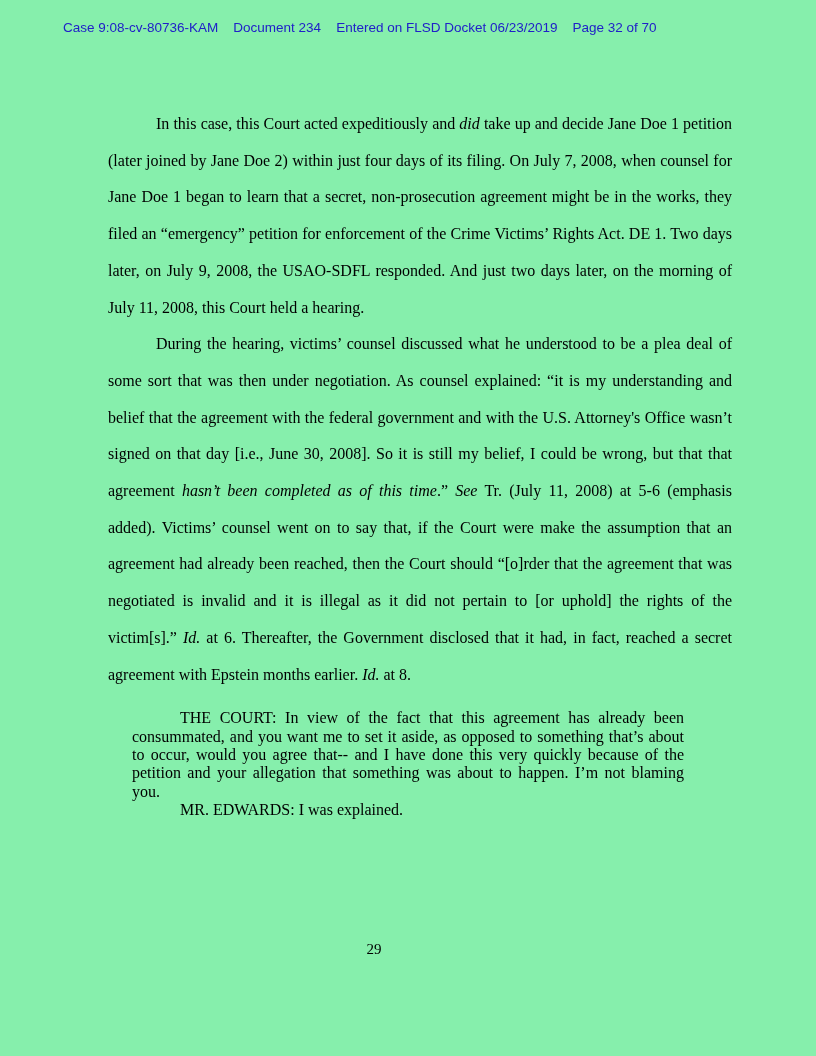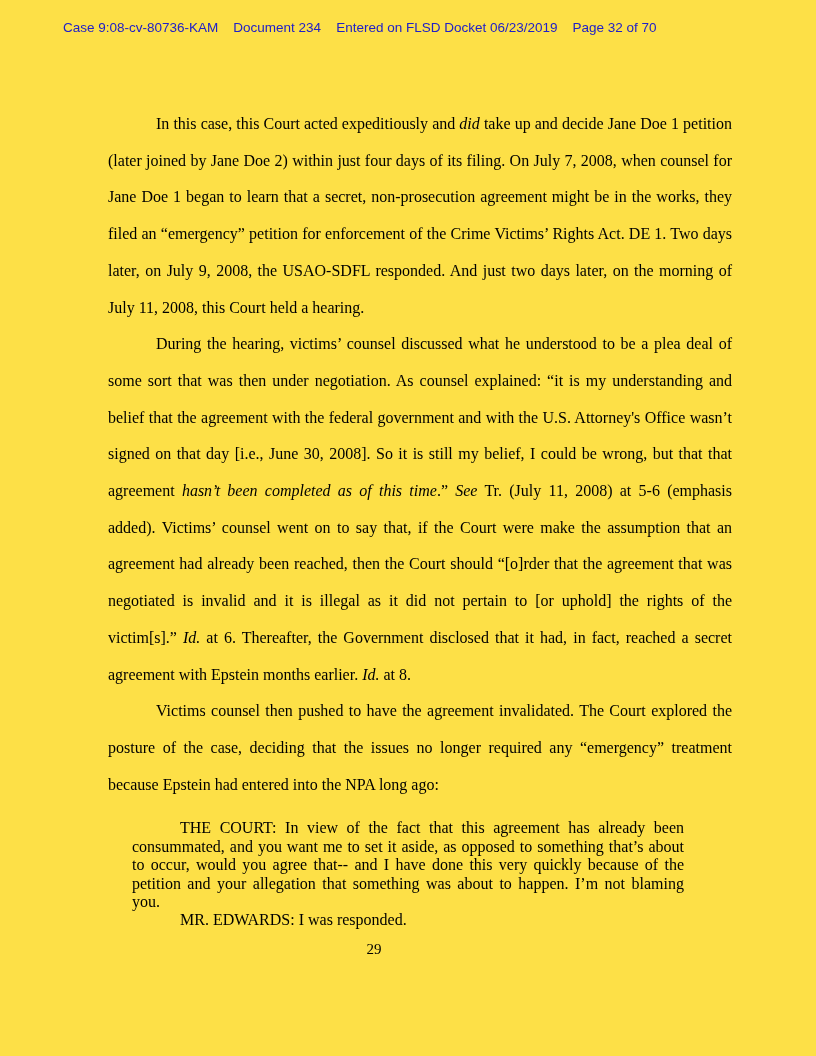--- a/index.html
+++ b/index.html
@@ -7,21 +7,21 @@
   body {
     width: 816px; height: 1056px;
     position: relative;
     font-family: "Liberation Serif", serif;
     color: #000000;
     overflow: hidden;
   }
   .page {
     width: 816px; height: 1056px;
     position: relative;
-    background: #fde047;
+    background: #86efac;
     padding-left: 40px;
   }
   .docket-header {
     position: absolute;
     top: 20px; left: 63px;
     font-family: "Liberation Sans", sans-serif;
     font-size: 13.5px;
     white-space: nowrap;
     display: flex;
     gap: 15px;
@@ -65,23 +65,22 @@
   <div class="docket-header" style="color: rgb(32, 32, 200);">
     <span>Case 9:08-cv-80736-KAM</span>
     <span>Document 234</span>
     <span>Entered on FLSD Docket 06/23/2019</span>
     <span>Page 32 of 70</span>
   </div>
 
   <div class="content">
     <p class="para"><span>In this case, this Court acted expeditiously and </span><em>did</em><span> take up and decide Jane Doe 1 petition (later joined by Jane Doe 2) within just four days of its filing.  On July 7, 2008, when counsel for Jane Doe 1 began to learn that a secret, non-prosecution agreement might be in the works, they filed an “emergency” petition for enforcement of the Crime Victims’ Rights Act.  DE 1.  Two days later, on July 9, 2008, the USAO-SDFL responded.  And just two days later, on the morning of July 11, 2008, this Court held a hearing.</span></p>
     <p class="para"><span>During the hearing, victims’ counsel discussed what he understood to be a plea deal of some sort that was then under negotiation.  As counsel explained: “it is my understanding and belief that the agreement with the federal government and with the U.S. Attorney's Office wasn’t signed on that day [i.e., June 30, 2008].  So it is still my belief, I could be wrong, but that that agreement </span><em>hasn’t been completed as of this time</em><span>.”  </span><em>See</em><span> Tr. (July 11, 2008) at 5-6 (emphasis added). Victims’ counsel went on to say that, if the Court were make the assumption that an agreement had already been reached, then the Court should “[o]rder that the agreement that was negotiated is invalid and it is illegal as it did not pertain to [or uphold] the rights of the victim[s].”  </span><em>Id.</em><span> at 6.  Thereafter, the Government disclosed that it had, in fact, reached a secret agreement with Epstein months earlier.  </span><em>Id.</em><span> at 8.</span></p>
-    <p class="para"><span>Victims counsel then pushed to have the agreement invalidated.  The Court explored the posture of the case, deciding that the issues no longer required any “emergency” treatment because Epstein had entered into the NPA long ago:</span></p>
 
     <div class="blockquote">
       <p class="bq-para">THE COURT:  In view of the fact that this agreement has already been consummated, and you want me to set it aside, as opposed to something that’s about to occur, would you agree that-- and I have done this very quickly because of the petition and your allegation that something was about to happen. I’m not blaming you.</p>
-      <p class="bq-para">MR. EDWARDS: I was responded.</p>
+      <p class="bq-para">MR. EDWARDS: I was explained.</p>
     </div>
   </div>
 
   <div class="page-number">29</div>
 
 </div>
 
 </body></html>

